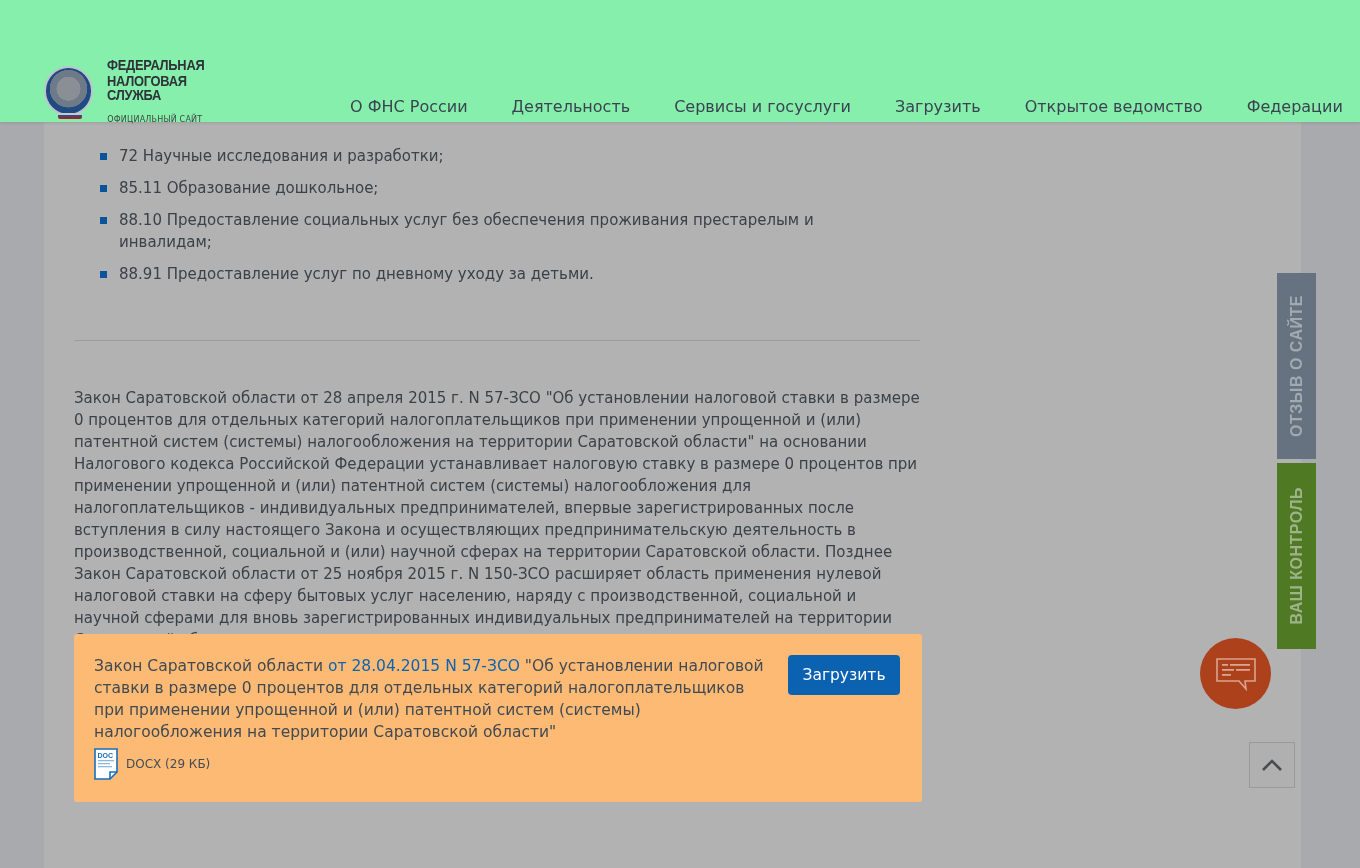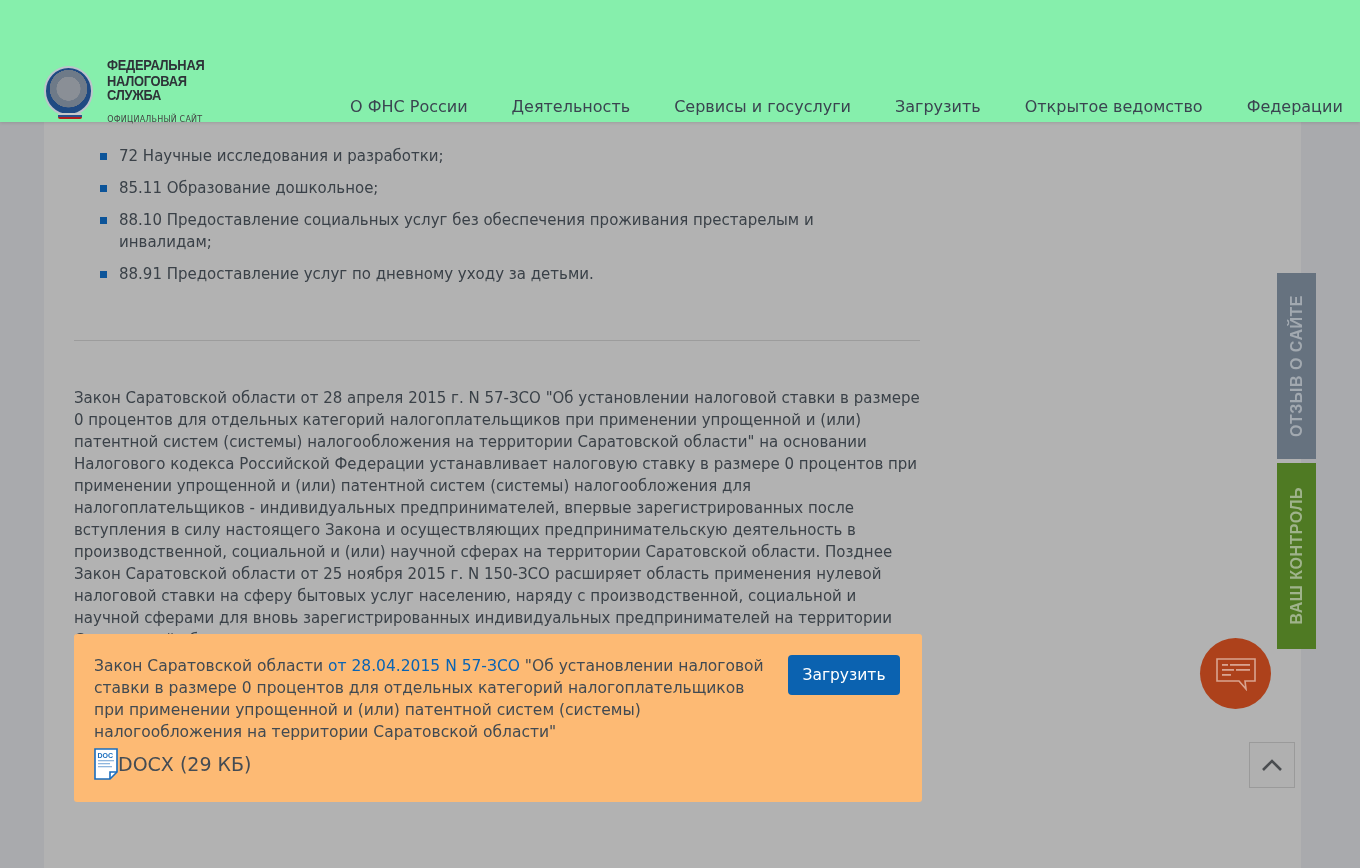--- a/index.html
+++ b/index.html
@@ -49,21 +49,21 @@
   .law-para { position:absolute; left:0; top:250px; width:848px; font-size:15px; line-height:22px; color:#3a4148; }
 
   .file-card {
     position:absolute; left:74px; top:634px; width:848px; height:168px;
     background:#fdba74; border-radius:3px; z-index:3;
   }
   .file-text { position:absolute; left:20px; top:21px; width:670px; font-size:15.5px; line-height:22px; color:#414a52; }
   .file-link { color:#0a64b4; text-decoration:none; }
   .file-meta { position:absolute; left:20px; top:114px; display:flex; align-items:center; }
   .doc-icon { width:24px; height:32px; position:relative; }
-  .doc-label { margin-left:0; font-size:19px; color:#444c54; }
+  .doc-label { margin-left:8px; font-size:12px; color:#444c54; }
   .download-btn {
     position:absolute; left:714px; top:21px; width:112px; height:40px;
     background:#0b62b0; color:#fff; border:none; border-radius:4px;
     font-family:"DejaVu Sans", sans-serif; font-size:15.5px; cursor:pointer;
   }
 
   .side-tab {
     position:absolute; left:1277px; width:39px; color:#a7adb4;
     font-family:"Liberation Sans", sans-serif; font-weight:bold; font-size:16px;
     display:flex; align-items:center; justify-content:center;

